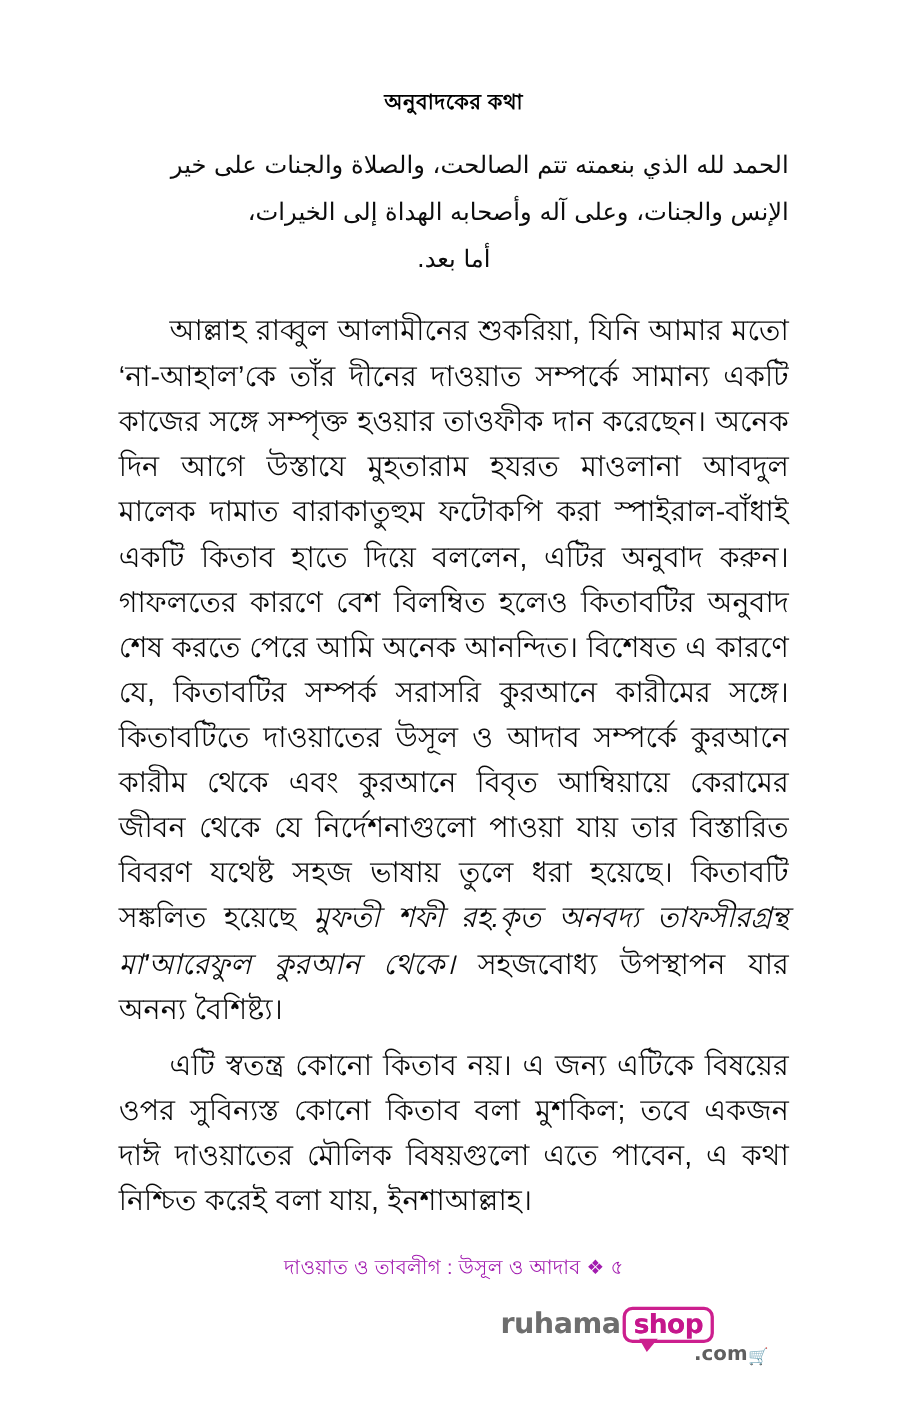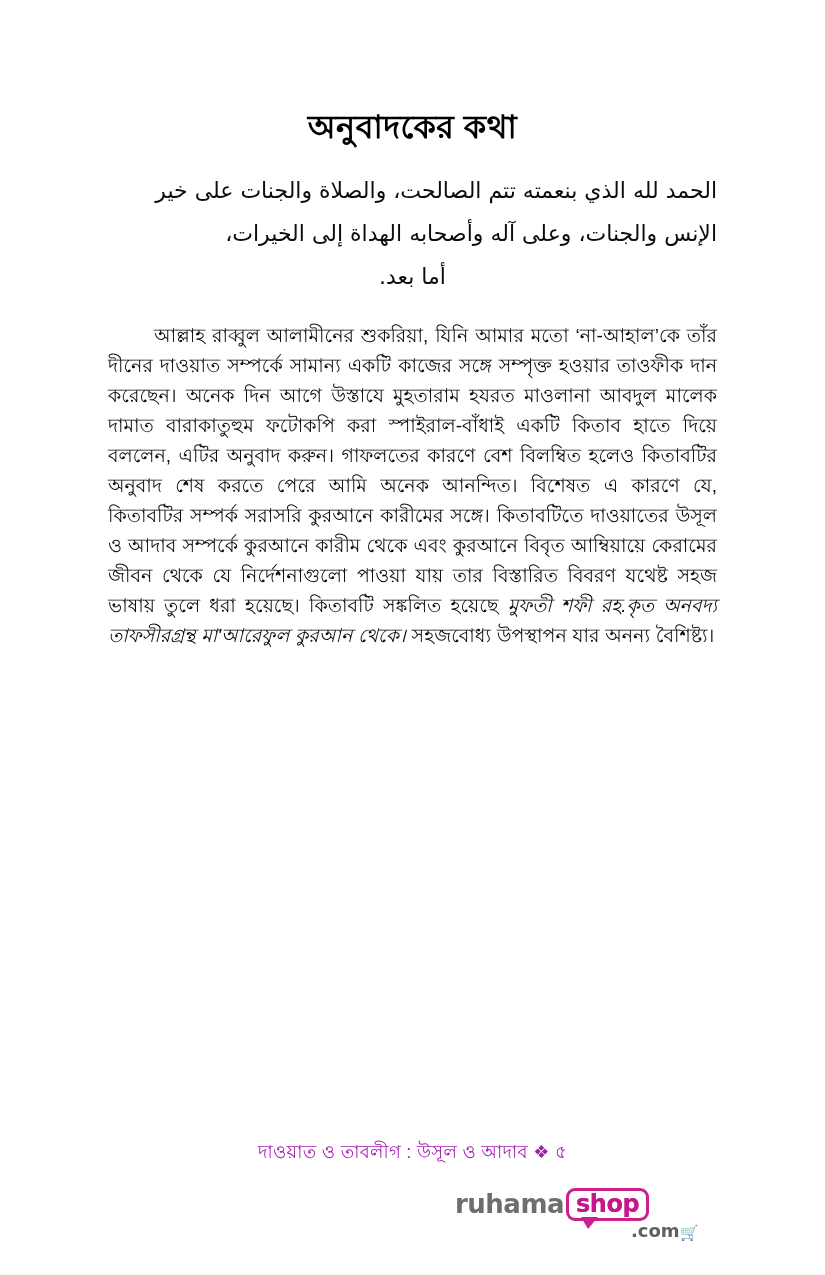--- a/index.html
+++ b/index.html
@@ -25,25 +25,25 @@
     left: 108px;
     top: 0;
     width: 609px;
   }
 
   
   .chapter-title {
     text-align: center;
     font-family: "Liberation Sans", "DejaVu Sans", sans-serif;
     font-weight: bold;
-    font-size: 32px;
+    font-size: 19px;
     line-height: 1.2;
     letter-spacing: 0.5px;
     margin: 0;
-    padding-top: 108px;
+    padding-top: 83px;
     color: #000;
   }
 
   
   .arabic-block {
     direction: rtl;
     text-align: right;
     font-family: "DejaVu Sans", "Liberation Sans", sans-serif;
     font-size: 22px;
     line-height: 1.95;
@@ -63,21 +63,21 @@
   }
 
   
   .body-block {
     padding-top: 22px;
   }
 
   p.para {
     margin: 0 0 0 0;
     font-family: "Liberation Sans", "DejaVu Sans", sans-serif;
-    font-size: 19px;
+    font-size: 26px;
     line-height: 1.58;
     text-align: justify;
     text-justify: inter-word;
     text-indent: 46px;
     color: #0a0a0a;
     word-spacing: 0.5px;
   }
 
   p.para + p.para {
     margin-top: 10px;
@@ -197,20 +197,21 @@
     <div class="arabic-block">
       <span class="arabic-line">الحمد لله الذي بنعمته تتم الصالحت، والصلاة والجنات على خير</span>
       <span class="arabic-line">الإنس والجنات، وعلى آله وأصحابه الهداة إلى الخيرات،</span>
       <span class="arabic-line center">أما بعد.</span>
     </div>
 
     <div class="body-block">
 
       <p class="para"><span>আল্লাহ রাব্বুল আলামীনের শুকরিয়া, যিনি আমার মতো ‘না-আহাল’কে তাঁর দীনের দাওয়াত সম্পর্কে সামান্য একটি কাজের সঙ্গে সম্পৃক্ত হওয়ার তাওফীক দান করেছেন। অনেক দিন আগে উস্তাযে মুহতারাম হযরত মাওলানা আবদুল মালেক দামাত বারাকাতুহুম ফটোকপি করা স্পাইরাল-বাঁধাই একটি কিতাব হাতে দিয়ে বললেন, এটির অনুবাদ করুন। গাফলতের কারণে বেশ বিলম্বিত হলেও কিতাবটির অনুবাদ শেষ করতে পেরে আমি অনেক আনন্দিত। বিশেষত এ কারণে যে, কিতাবটির সম্পর্ক সরাসরি কুরআনে কারীমের সঙ্গে। কিতাবটিতে দাওয়াতের উসূল ও আদাব সম্পর্কে কুরআনে কারীম থেকে এবং কুরআনে বিবৃত আম্বিয়ায়ে কেরামের জীবন থেকে যে নির্দেশনাগুলো পাওয়া যায় তার বিস্তারিত বিবরণ যথেষ্ট সহজ ভাষায় তুলে ধরা হয়েছে। কিতাবটি সঙ্কলিত হয়েছে </span><span class="em-italic">মুফতী শফী রহ.কৃত অনবদ্য তাফসীরগ্রন্থ মা'আরেফুল কুরআন থেকে।</span><span> সহজবোধ্য উপস্থাপন যার অনন্য বৈশিষ্ট্য।</span></p>
 
+      <p class="para">এটি স্বতন্ত্র কোনো কিতাব নয়। এ জন্য এটিকে বিষয়ের ওপর সুবিন্যস্ত কোনো কিতাব বলা মুশকিল; তবে একজন দাঈ দাওয়াতের মৌলিক বিষয়গুলো এতে পাবেন, এ কথা নিশ্চিত করেই বলা যায়, ইনশাআল্লাহ।</p>
 
     </div>
   </div>
 
   <div class="footer-line">দাওয়াত ও তাবলীগ : উসূল ও আদাব ❖ ৫</div>
 
   <div class="watermark">
     <div class="wm-row">
       <span class="wm-ruhama">ruhama</span>
       <span class="wm-bubble">

